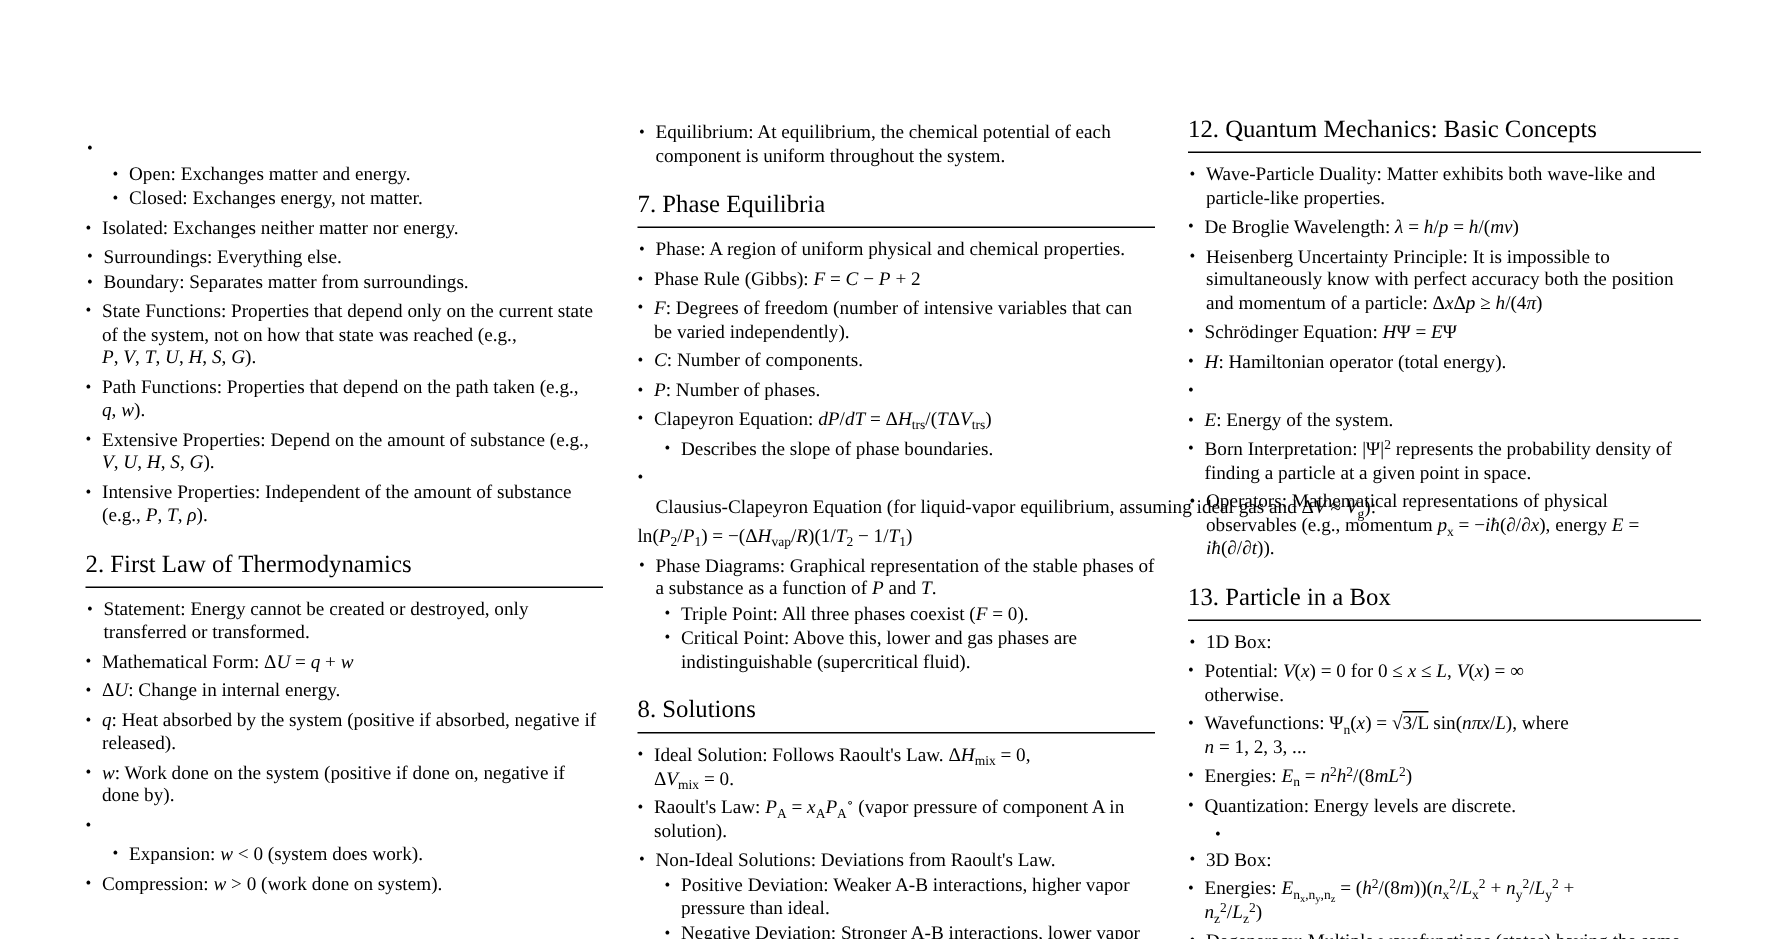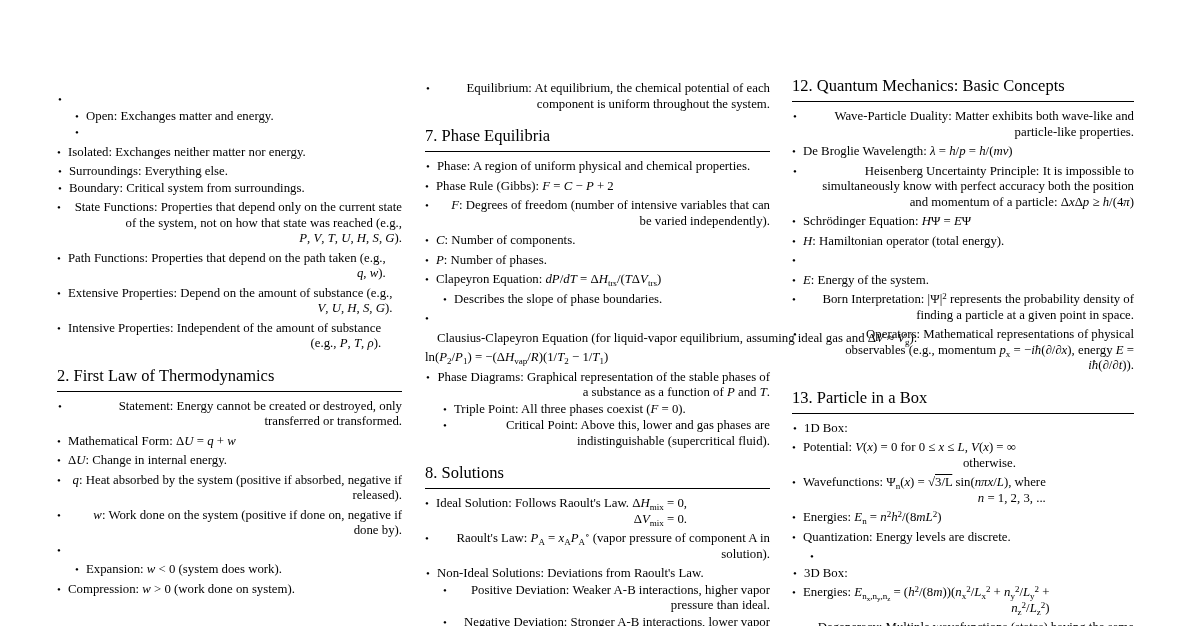--- a/index.html
+++ b/index.html
@@ -22,21 +22,21 @@
   }
   .column > .heading:first-child{margin-top:0;}
 
   .list{margin:0;}
   .item{display:flex;align-items:flex-start;margin:1px 0;}
   .item.gap{margin:4px 0;}
   .level1{margin-left:1px;}
   .level2{margin-left:18px;}
   .level0{margin-left:12px;}
   .bullet{flex:0 0 11px;font-size:11px;line-height:15.5px;}
-  .itext{line-height:15.5px;text-align:right;}
+  .itext{line-height:15.5px;}
   .wide .itext{white-space:nowrap;}
   i{font-style:italic;}
   sub,sup{font-size:9px;line-height:0;margin-top:12px;}
   sub{vertical-align:-3px;}
   sup{vertical-align:4px;}
   sub sub{font-size:7px;vertical-align:-2px;}
   .ol{text-decoration:overline;}
 </style>
 </head>
 <body>
@@ -46,32 +46,33 @@
       <div class="list">
         <div class="item level1">
           <span class="bullet">•</span>
         </div>
         <div class="item level2">
           <span class="bullet">•</span>
           <span class="itext">Open: Exchanges matter and energy.</span>
         </div>
         <div class="item level2">
           <span class="bullet">•</span>
+          <span class="itext">Closed: Exchanges energy, not matter.</span>
         </div>
         <div class="item level2 gap">
           <span class="bullet">•</span>
           <span class="itext">Isolated: Exchanges neither matter nor energy.</span>
         </div>
         <div class="item level1">
           <span class="bullet">•</span>
           <span class="itext">Surroundings: Everything else.</span>
         </div>
         <div class="item level1">
           <span class="bullet">•</span>
-          <span class="itext">Boundary: Critical system from surroundings.</span>
+          <span class="itext">Boundary: Separates matter from surroundings.</span>
         </div>
         <div class="item level1 gap">
           <span class="bullet">•</span>
           <span class="itext">State Functions: Properties that depend only on the current state of the system, not on how that state was reached (e.g.,<br><i>P</i>, <i>V</i>, <i>T</i>, <i>U</i>, <i>H</i>, <i>S</i>, <i>G</i>).</span>
         </div>
         <div class="item level1 gap">
           <span class="bullet">•</span>
           <span class="itext">Path Functions: Properties that depend on the path taken (e.g.,<br><i>q</i>, <i>w</i>).</span>
         </div>
         <div class="item level1 gap">

